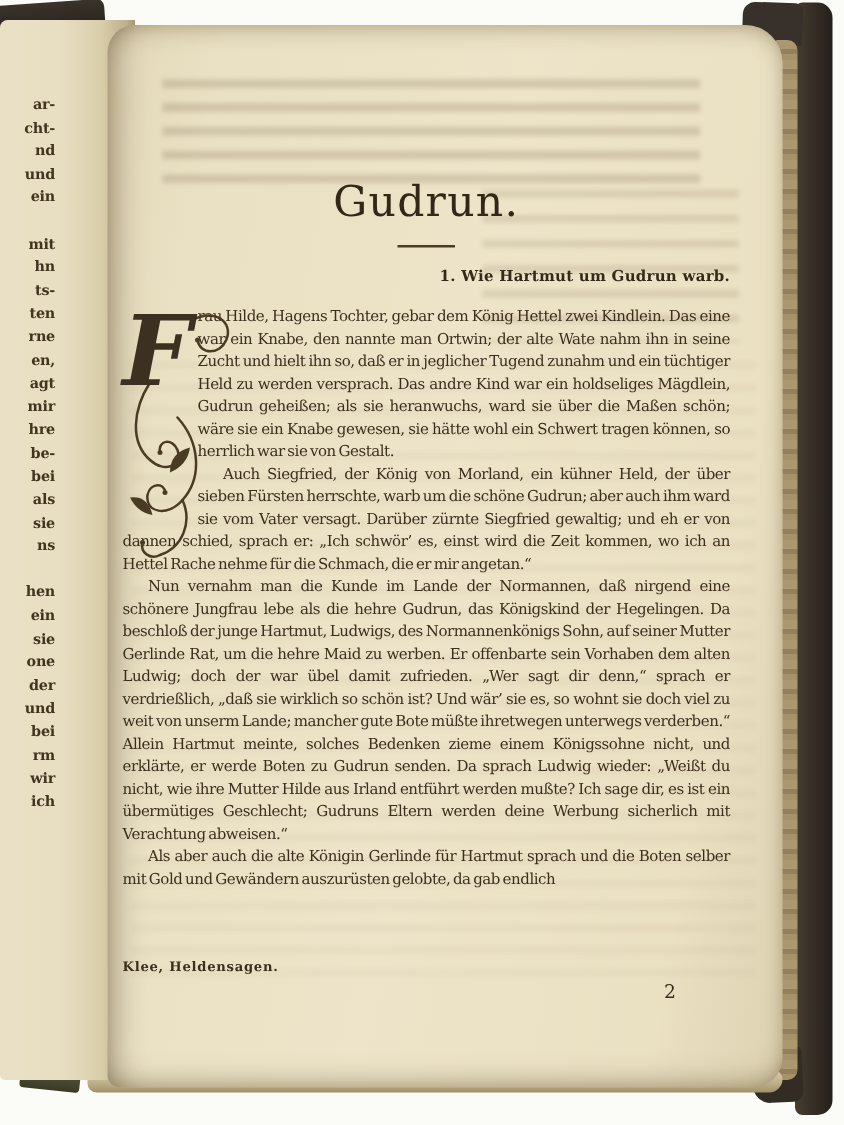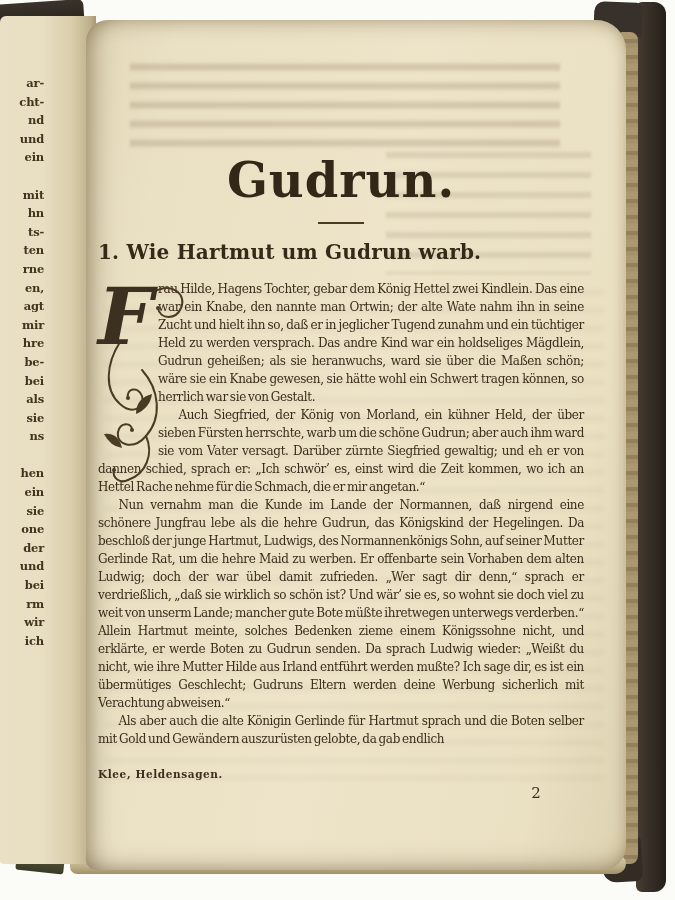--- a/index.html
+++ b/index.html
@@ -45,20 +45,21 @@
     position:absolute;left:16px;top:856px;width:48px;height:16px;
     background:linear-gradient(180deg,#55543a,#3b3a26);
     transform:rotate(6deg);border-radius:3px;z-index:0;
   }
 
   
   .left-page{
     position:absolute;left:0;top:16px;width:96px;height:848px;z-index:1;
     background:linear-gradient(90deg,#eae0c5 0%,#e8dec2 45%,#d9cdaa 75%,#bdb08c 94%,#a6976f 100%);
     border-radius:6px 0 0 4px;
+    padding-left:12px;
   }
   .fragments{
     position:absolute;left:2px;top:58px;width:42px;
     text-align:right;color:#42351f;
     font-size:11.5px;line-height:18.6px;font-weight:bold;
     letter-spacing:-0.2px;
   }
   .fragments .frag{height:18.6px;}
   .fragments .frag.gap{height:18.6px;}
 
@@ -101,31 +102,31 @@
       rgba(150,134,103,0) 16px 18px);
     filter:blur(2px);
   }
 
   
   .content{
     position:absolute;left:12px;top:118px;width:486px;
     color:#3a2d1b;
   }
   .page-title{
-    margin:14px 0 0 0;text-align:center;
-    font-size:48px;font-weight:bold;letter-spacing:1px;
+    margin:4px 0 0 0;text-align:center;
+    font-size:34px;font-weight:normal;letter-spacing:1px;
     color:#332817;
   }
   .title-divider{
     width:46px;height:0;border:none;border-top:2px solid #4a3b24;
     margin:14px auto 0 auto;
   }
   .chapter-heading{
-    margin:16px 0 0 0;text-align:left;
-    font-size:20px;font-weight:bold;letter-spacing:.2px;
+    margin:16px 0 0 0;text-align:right;
+    font-size:12px;font-weight:bold;letter-spacing:.2px;
     color:#352a18;
   }
   .body-text{margin-top:16px;}
   .body-text p{
     margin:0;
     font-size:12px;line-height:18px;
     letter-spacing:-0.35px;word-spacing:-1.4px;
     text-align:justify;text-indent:1.7em;
   }
   .body-text p.first{text-indent:0;}

